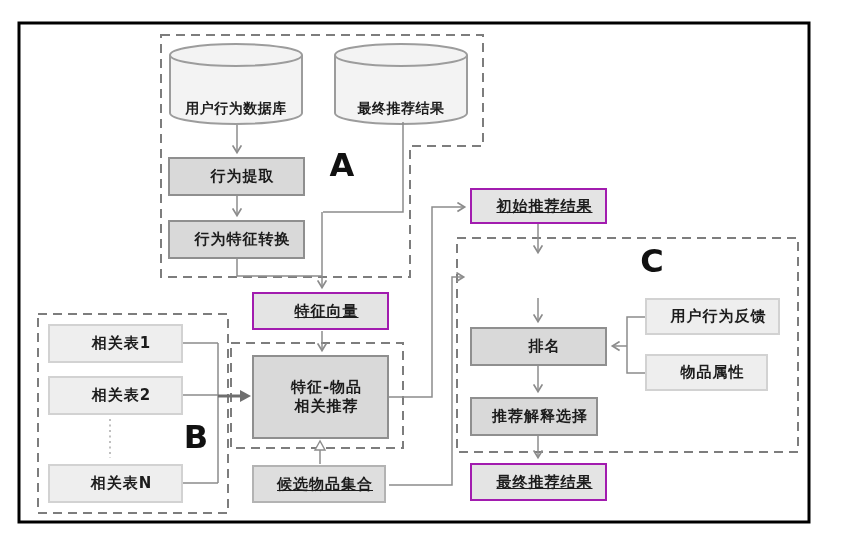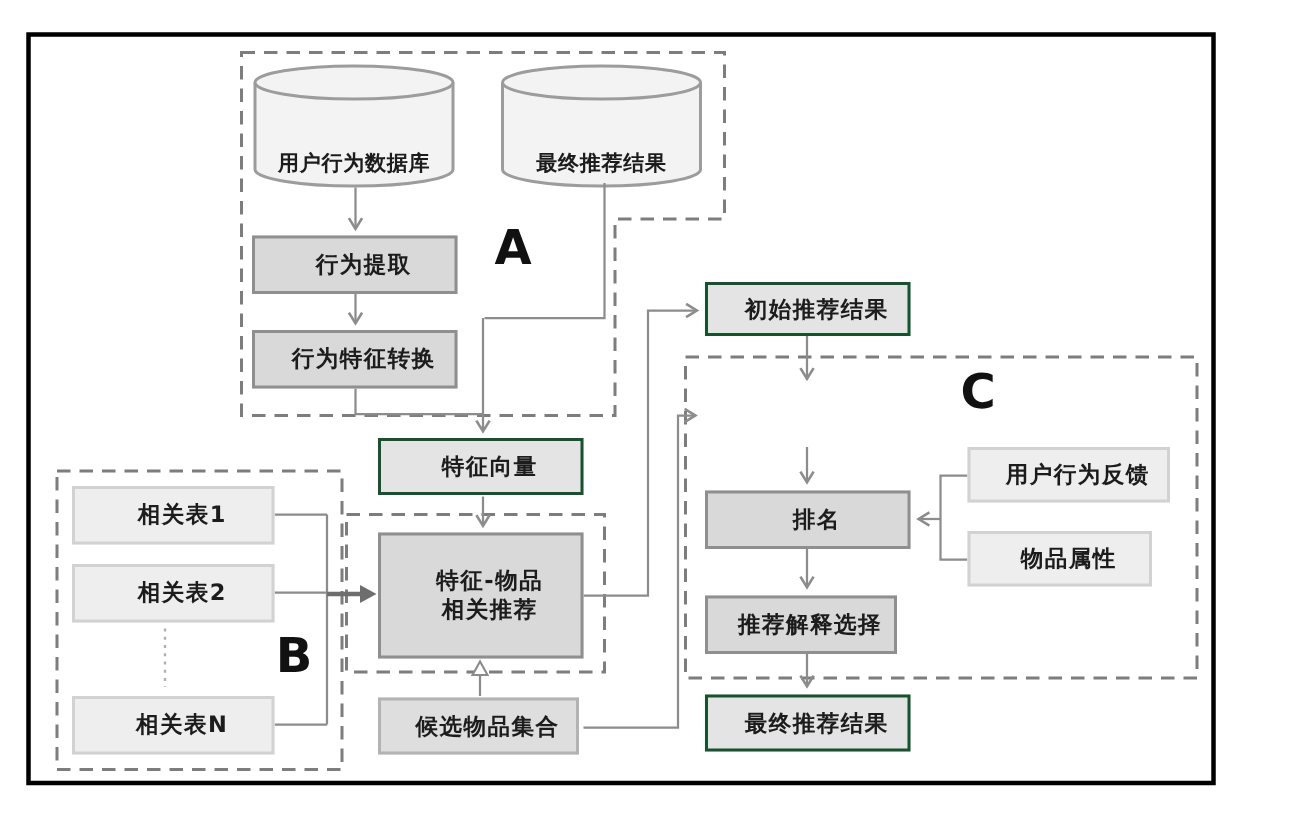--- a/index.html
+++ b/index.html
@@ -8,21 +8,21 @@
     font-family:"DejaVu Sans", sans-serif; overflow:hidden;
   }
   #wires { position:absolute; left:0; top:0; width:863px; height:542px; }
   .node {
     position:absolute; box-sizing:border-box;
     display:flex; flex-direction:column; align-items:center; justify-content:center;
     font-weight:bold; font-size:15px; color:#1c1c1c; text-align:center;
     letter-spacing:1px; line-height:1.25; white-space:nowrap;padding-left:12px;
   }
   .s1 { background:#d9d9d9; border:2px solid #8f8f8f; }   
-  .s2 { background:#e4e4e4; border:2px solid #14532d; }   
+  .s2 { background:#e4e4e4; border:2px solid #a21caf;text-decoration:underline; }   
   .s3 { background:#eeeeee; border:2px solid #d2d2d2; }   
   .cyl-label { position:absolute; width:128px; height:30px; display:flex;
     align-items:center; justify-content:center; font-weight:bold; font-size:14px;
     color:#1c1c1c; letter-spacing:0.5px;margin-top:22px; }
   .grp-label { position:absolute; width:40px; text-align:center; font-weight:bold;
     font-size:32px; color:#111; }
 
   
   #n-behavior-extract { left:168px; top:157px; width:137px; height:39px; }
   #n-behavior-convert { left:168px; top:220px; width:137px; height:39px; }

